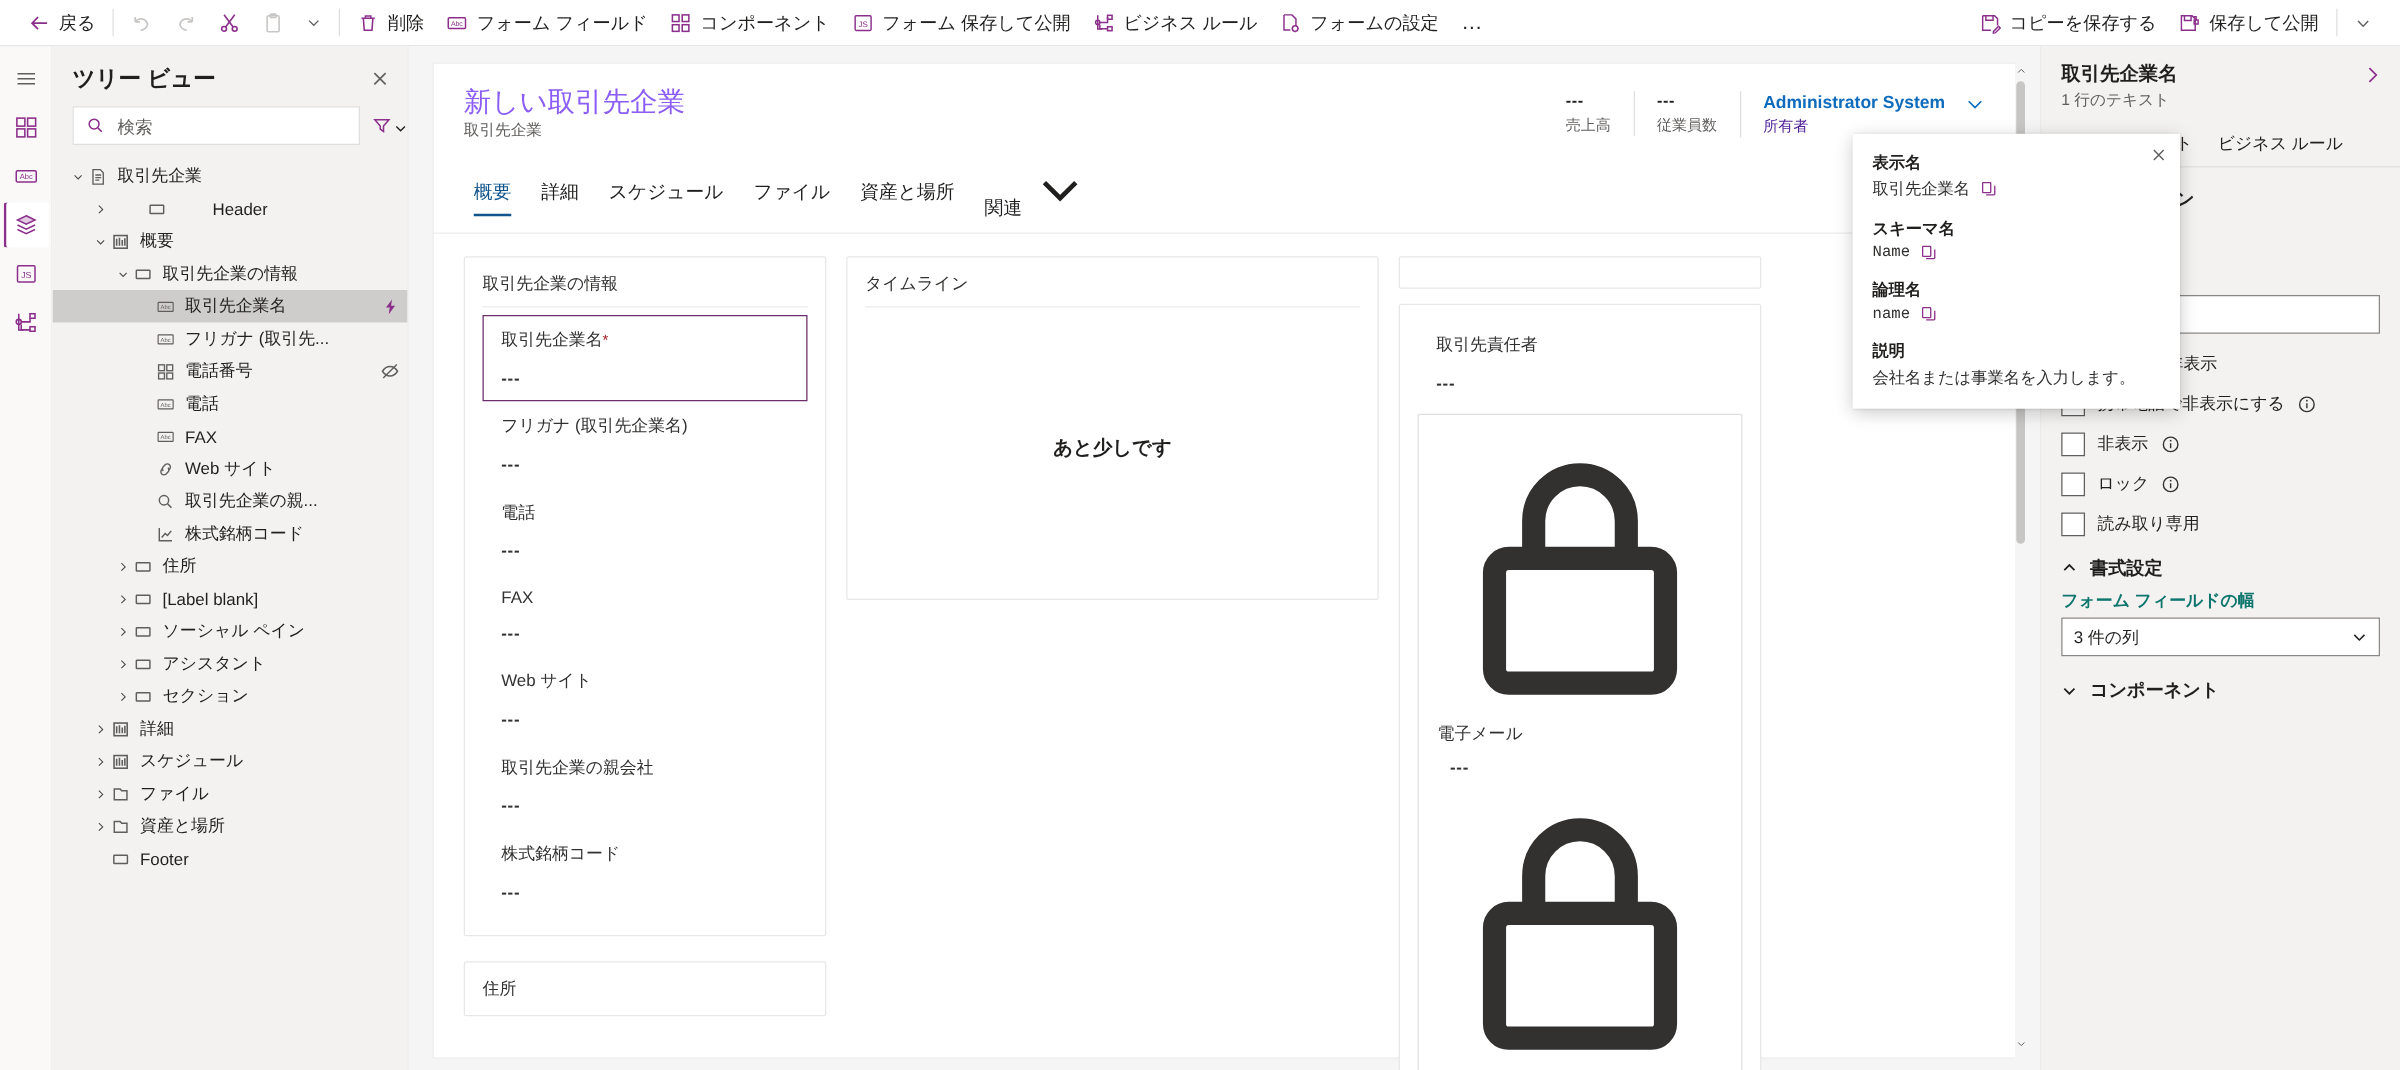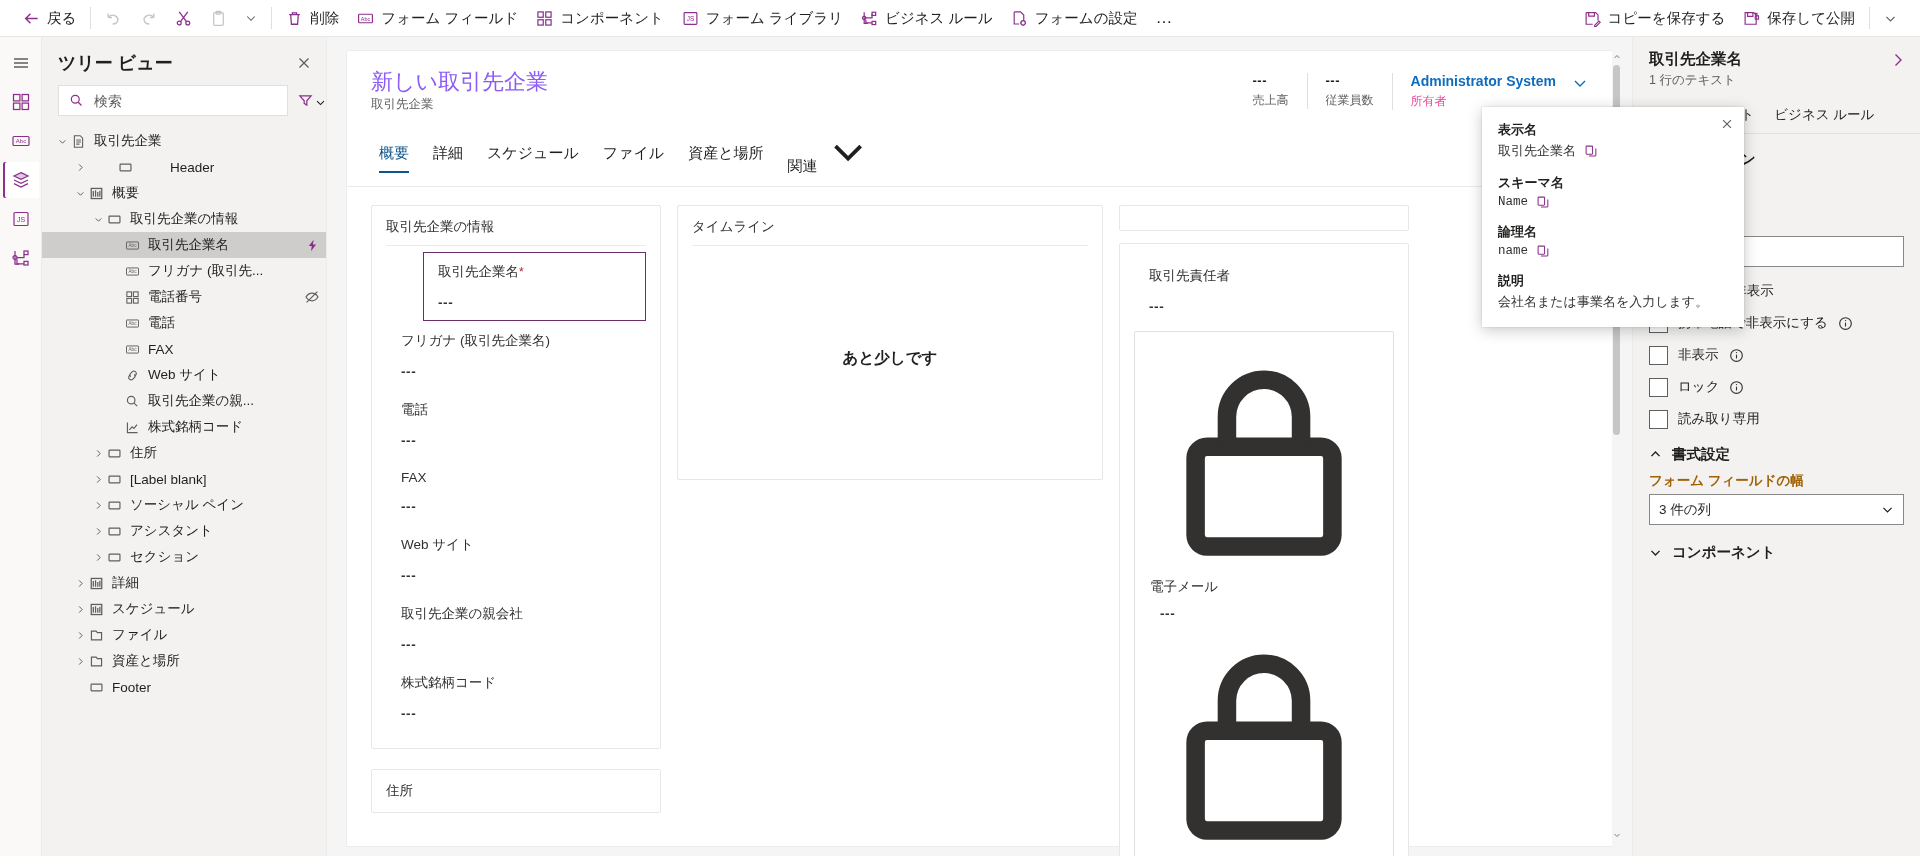--- a/index.html
+++ b/index.html
@@ -92,21 +92,21 @@
   #formhead .left { flex:1; }
   #recTitle { font-size:22px; color:#8b5cf6; line-height:26px; }
   #recSub { font-size:12.5px; color:#605e5c; margin-top:1px; }
   #headstats { display:flex; align-items:flex-start; gap:0; padding-top:4px; }
   .stat { padding:0 18px; border-left:1px solid #e1dfdd; min-width:66px; }
   .stat:first-child { border-left:none; }
   .stat .v { font-size:13px; color:#201f1e; font-weight:600; letter-spacing:.5px; }
   .stat .k { font-size:12px; color:#605e5c; margin-top:4px; }
   .owner { padding-left:18px; border-left:1px solid #e1dfdd; }
   .owner .v { font-size:14px; color:#0f6cbd; font-weight:600; cursor:pointer; }
-  .owner .k { font-size:12px; color:#ec4899; margin-top:4px; }
+  .owner .k { font-size:12px; color:#4c1d95; margin-top:4px; }
   .ownchev { margin-left:16px; width:16px; height:16px; color:#0f6cbd; cursor:pointer; margin-top:2px; }
   #tabrow { display:flex; align-items:center; gap:4px; padding:12px 24px 0 22px; border-bottom:1px solid #edebe9; }
   .ftab {
     padding:6px 10px 10px 10px; font-size:15px; color:#201f1e; cursor:pointer;
     position:relative; white-space:nowrap;
   }
   .ftab.on { color:#0f548c; font-weight:400; }
   .ftab.on:after {
     content:""; position:absolute; left:10px; right:10px; bottom:0; height:2.5px; background:#0f548c;
   }
@@ -114,21 +114,21 @@
   #formbody { display:flex; gap:16px; padding:18px 24px 0 24px; }
   .col1 { width:290px; flex:none; }
   .col2 { width:426px; flex:none; }
   .col3 { width:290px; flex:none; }
   .sect {
     background:#fff; border:1px solid #e7e7e7; border-radius:2px;
     margin-bottom:20px; padding:12px 14px 16px 14px;
   }
   .secttitle { font-size:13.5px; color:#323130; padding-bottom:9px; border-bottom:1px solid #edebe9; margin-bottom:6px; }
   .fld { padding:10px 14px 10px 14px; border:1px solid transparent; }
-  .fld.focus { border:1.6px solid #6b2d6b;margin-left:37px; }
+  .fld.focus { border:1.6px solid #6b2d6b; }
   .flabel { font-size:13.5px; color:#323130; }
   .flabel .req { color:#a4262c; font-size:12px; }
   .fval { font-size:13.5px; color:#323130; margin-top:14px; letter-spacing:.6px; font-weight:600; }
   .lockico { width:13px; height:13px; color:#323130; margin-right:5px; vertical-align:-2px; }
   .subcard { border:1px solid #e1dfdd; border-radius:2px; padding:6px 10px 10px 10px; margin:6px 0 12px 0; }
   .tl-empty { text-align:center; font-size:15.5px; font-weight:700; color:#201f1e; padding:96px 0 110px 0; }
   
   #cscroll { position:absolute; right:11px; top:14px; bottom:0; width:9px; }
   #cscroll .track { position:absolute; inset:0; background:#f5f5f5; }
   #cscroll .thumb { position:absolute; top:14px; left:1px; width:7px; height:370px; background:#c8c6c4; border-radius:4px; }
@@ -156,21 +156,21 @@
   .plink { font-size:13.5px; color:#0f548c; cursor:pointer; margin:2px 0 12px 0; }
   .ptext {
     width:100%; height:31px; background:#fff; border:1px solid #8a8886;
     padding:0 9px; font-size:13.5px; font-family:inherit; color:#201f1e; outline:none;
   }
   .cbrow { display:flex; align-items:center; gap:10px; height:32px; }
   .cb { width:19px; height:19px; border:1.5px solid #605e5c; background:#fff; flex:none; cursor:pointer; }
   .collapse { display:flex; align-items:center; gap:10px; margin:10px 0 8px 0; cursor:pointer; }
   .collapse .ico { width:13px; height:13px; color:#201f1e; }
   .collapse .t { font-size:14.5px; font-weight:700; color:#201f1e; }
-  .fldlabel { font-size:13.5px; font-weight:700; color:#a16207; margin:6px 0 4px 0; }
+  .fldlabel { font-size:13.5px; font-weight:700; color:#0f766e; margin:6px 0 4px 0; }
   .pselect {
     width:100%; height:31px; background:#fff; border:1px solid #8a8886;
     display:flex; align-items:center; padding:0 9px; font-size:13.5px; color:#201f1e; cursor:pointer;
   }
   .pselect .chev { margin-left:auto; width:13px; height:13px; color:#201f1e; }
   
   #callout {
     position:absolute; left:1482px; top:107px; width:262px;
     background:#fff; box-shadow:0 3px 14px rgba(0,0,0,.22), 0 0 2px rgba(0,0,0,.14);
     padding:14px 16px 16px 16px; z-index:50;
@@ -264,21 +264,21 @@
       </span>
     <span>コンポーネント</span>
   </div>
   <div class="cmd">
     <span class="ico">
         <svg viewBox="0 0 16 16" fill="none" stroke="currentColor" stroke-width="1.1">
           <rect x="2" y="2.5" width="12" height="11" rx=".8"></rect>
           <text x="8" y="10.6" font-size="6" text-anchor="middle" fill="currentColor" stroke="none" font-family="Liberation Sans">JS</text>
         </svg>
       </span>
-    <span>フォーム ライブラリ</span>
+    <span>フォーム 保存して公開</span>
   </div>
   <div class="cmd">
     <span class="ico">
         <svg viewBox="0 0 16 16" fill="none" stroke="currentColor" stroke-width="1.15">
           <path d="M3 2v10.5h3.4"></path>
           <circle cx="3" cy="7.5" r="1.6"></circle>
           <rect x="10.4" y="2.1" width="3.4" height="3"></rect>
           <rect x="10.4" y="10.7" width="3.4" height="3"></rect>
           <path d="M4.6 7.5h5.8V3.6M4.6 9.3v2.9h5.8"></path>
         </svg>

